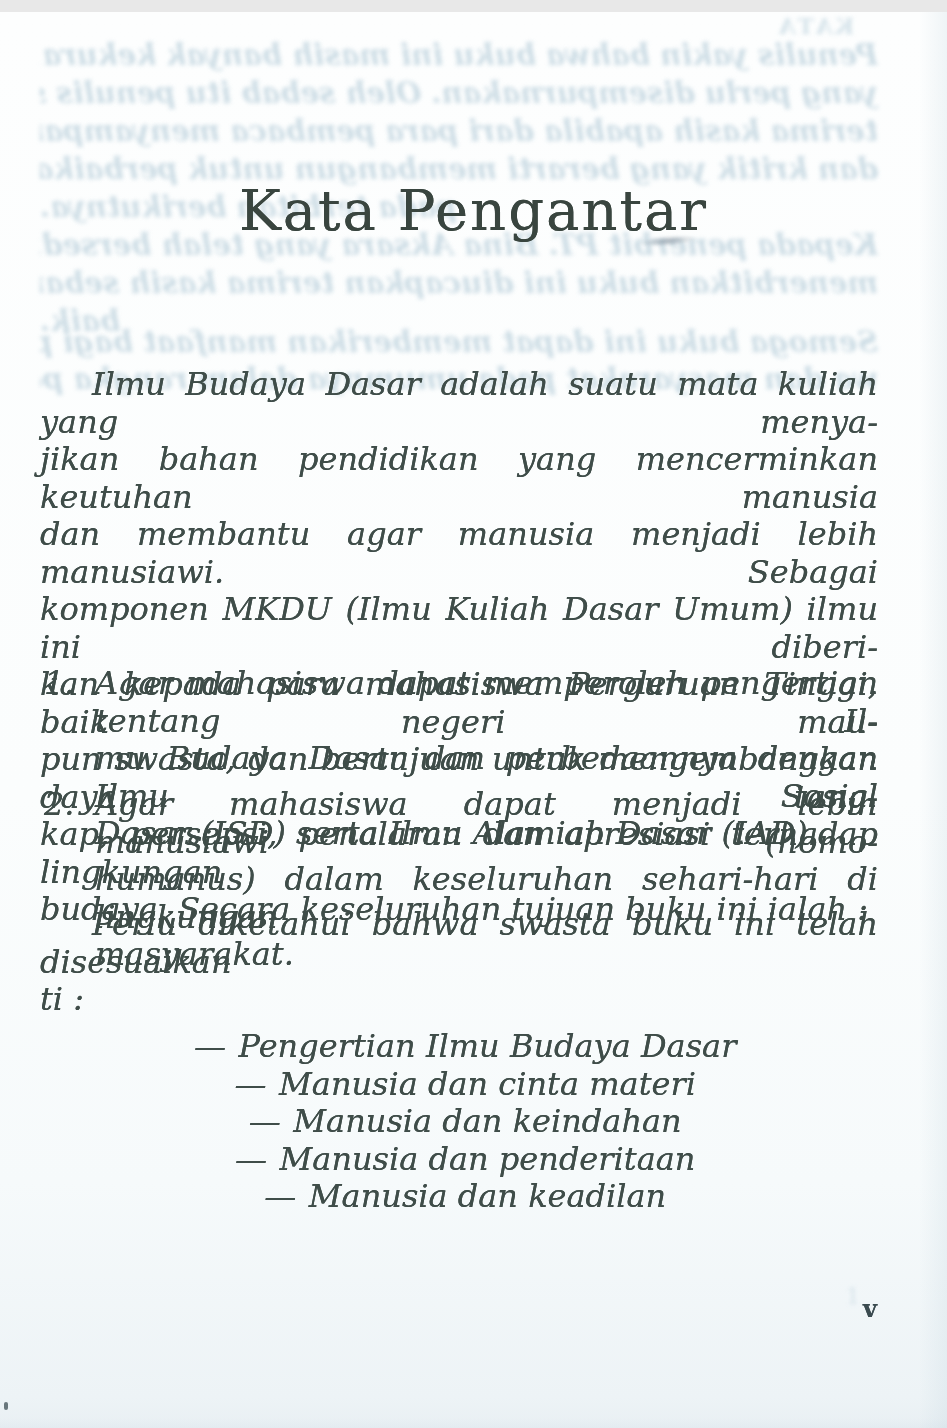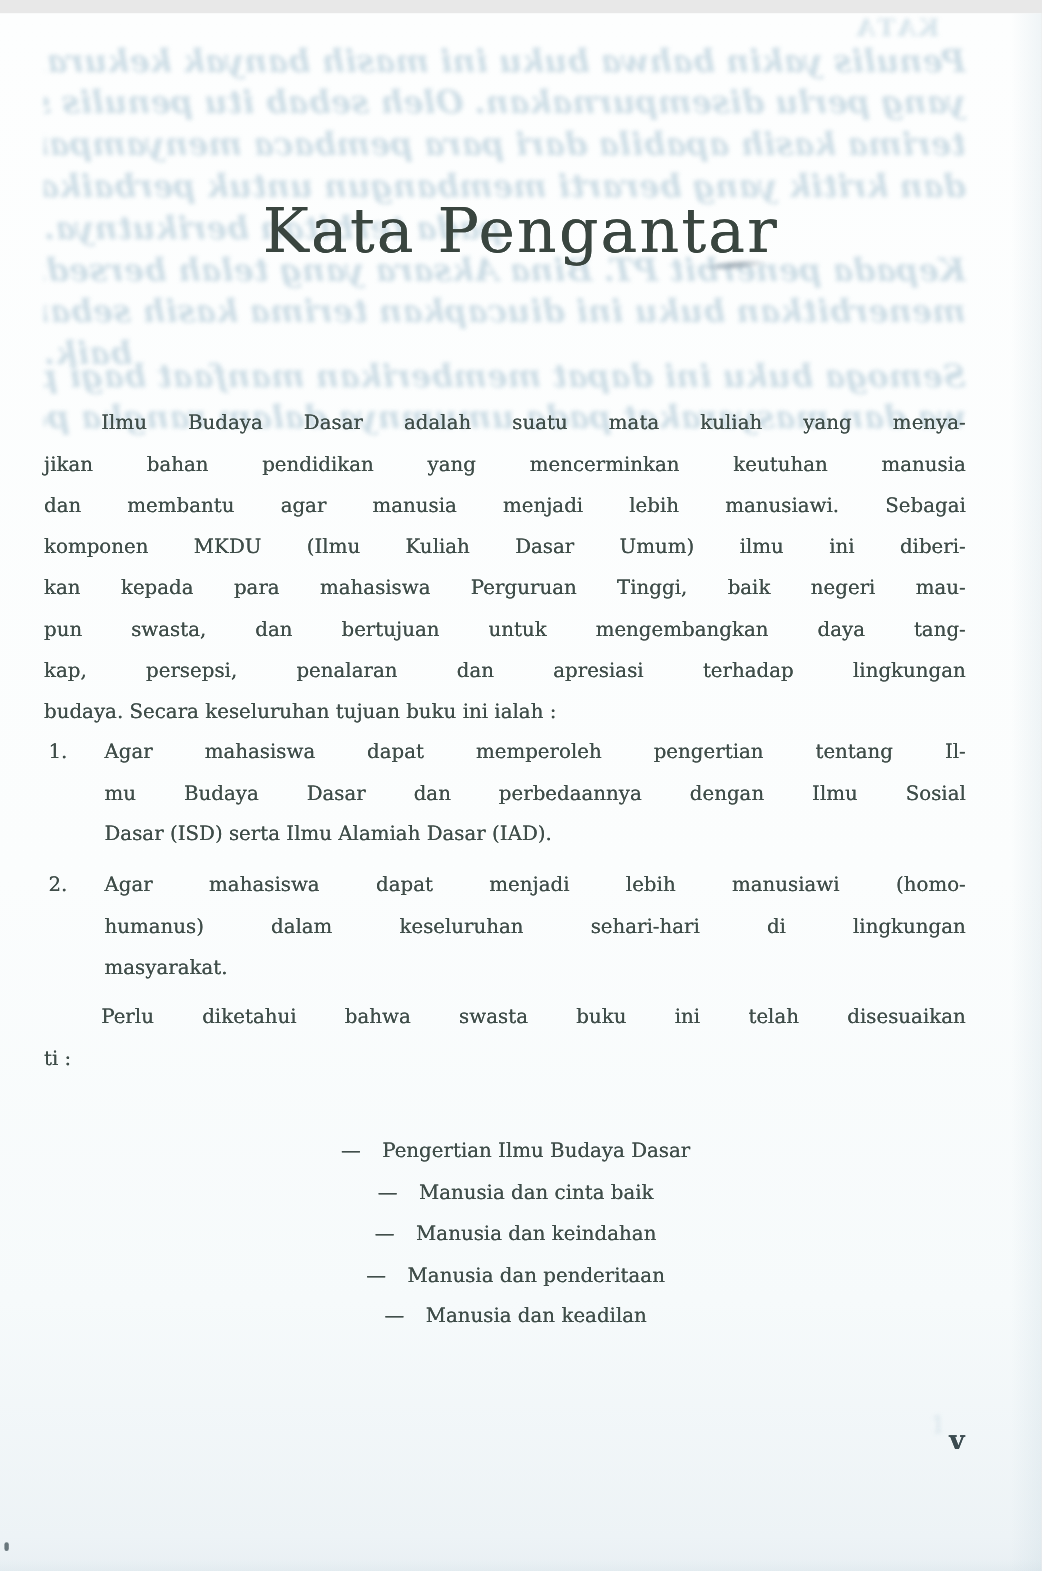--- a/index.html
+++ b/index.html
@@ -42,21 +42,22 @@
   .title {
     position:absolute; top:128px; left:0; width:100%;
     text-align:center;
     font-size:56px; font-weight:400; letter-spacing:2px;
     color:#39453f;
     z-index:3;
     text-shadow:0 0 .6px #39453f;
   }
   .ink {
     color:#3f4d49;
-    font-size:18px; line-height:37.5px;
+    font-style:italic;
+    font-size:32px; line-height:37.5px;
     text-shadow:0 0 .5px #3f4d49;
     z-index:3;
   }
   .para { position:absolute; left:40px; width:838px; }
   .jl   { text-align:justify; text-align-last:justify; }
   .jl-last { text-align:justify; text-align-last:left; }
   .fi   { text-indent:52px; }
   .para1 { top:354px; }
   .para2 { top:894px; }
   .nitem { position:absolute; left:0; width:947px; }
@@ -160,21 +161,21 @@
   <div class="para para2 ink">
     <div class="jl fi">Perlu diketahui bahwa swasta buku ini telah disesuaikan</div>
     <div class="jl-last">ti :</div>
   </div>
 
   <div class="dashlist ink">
     <div class="ditem">
       <span class="dash">—</span><span>Pengertian Ilmu Budaya Dasar</span>
     </div>
     <div class="ditem">
-      <span class="dash">—</span><span>Manusia dan cinta baik</span>
+      <span class="dash">—</span><span>Manusia dan cinta materi</span>
     </div>
     <div class="ditem">
       <span class="dash">—</span><span>Manusia dan keindahan</span>
     </div>
     <div class="ditem">
       <span class="dash">—</span><span>Manusia dan penderitaan</span>
     </div>
     <div class="ditem">
       <span class="dash">—</span><span>Manusia dan keadilan</span>
     </div>

